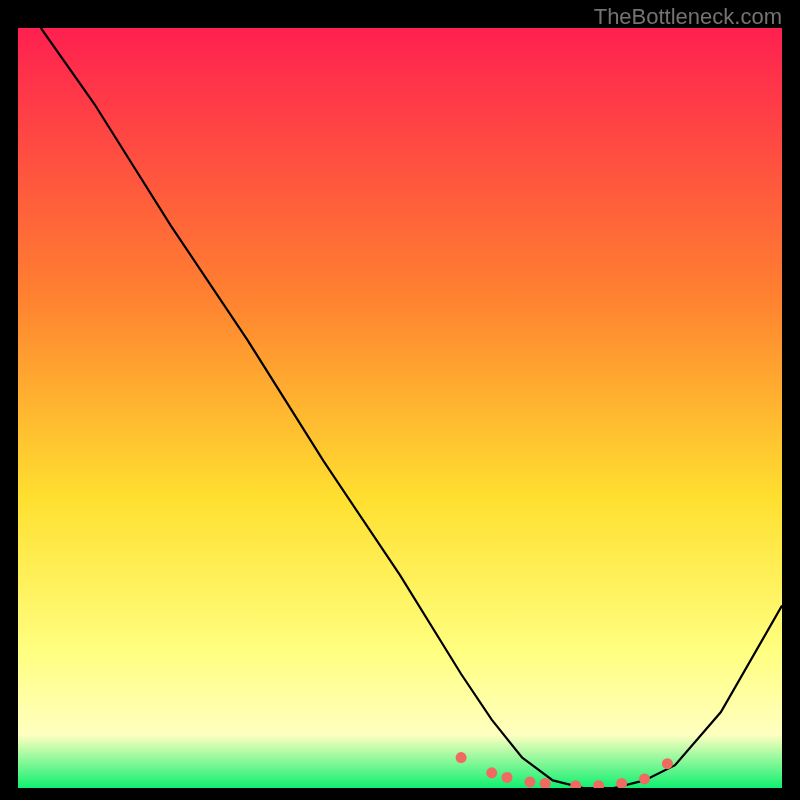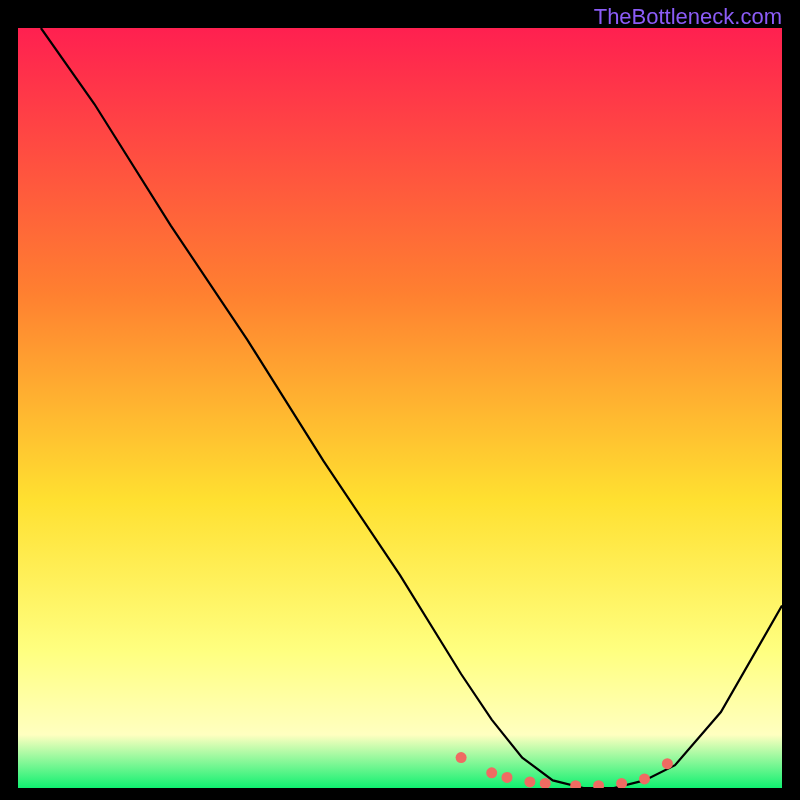--- a/index.html
+++ b/index.html
@@ -7,21 +7,21 @@
   width: 800px;
   height: 800px;
   background: #000;
   font-family: Arial, sans-serif;
   position: relative;
 }
 .watermark {
   position: absolute;
   top: 4px;
   right: 18px;
-  color: #8b5cf6;
+  color: #737373;
   font-size: 22px;
   z-index: 10;
   font-weight: normal;
 }
 .plot-frame {
   position: absolute;
   top: 28px;
   left: 18px;
   width: 764px;
   height: 760px;

